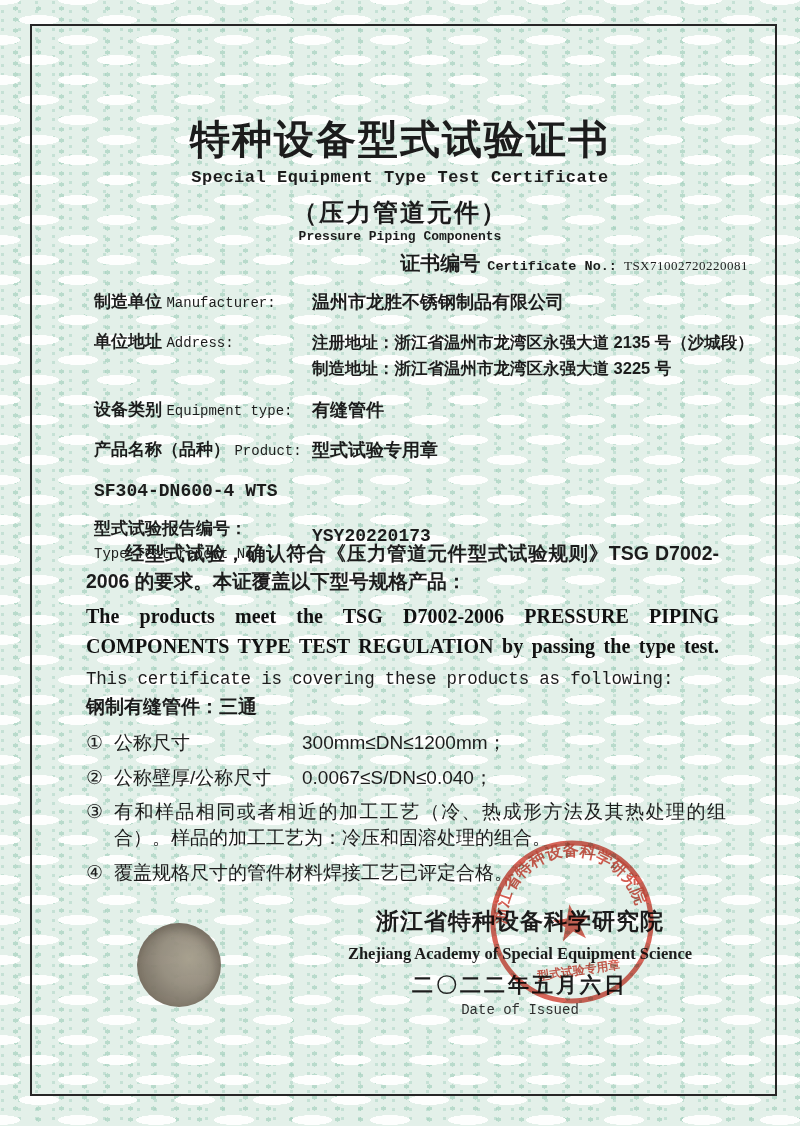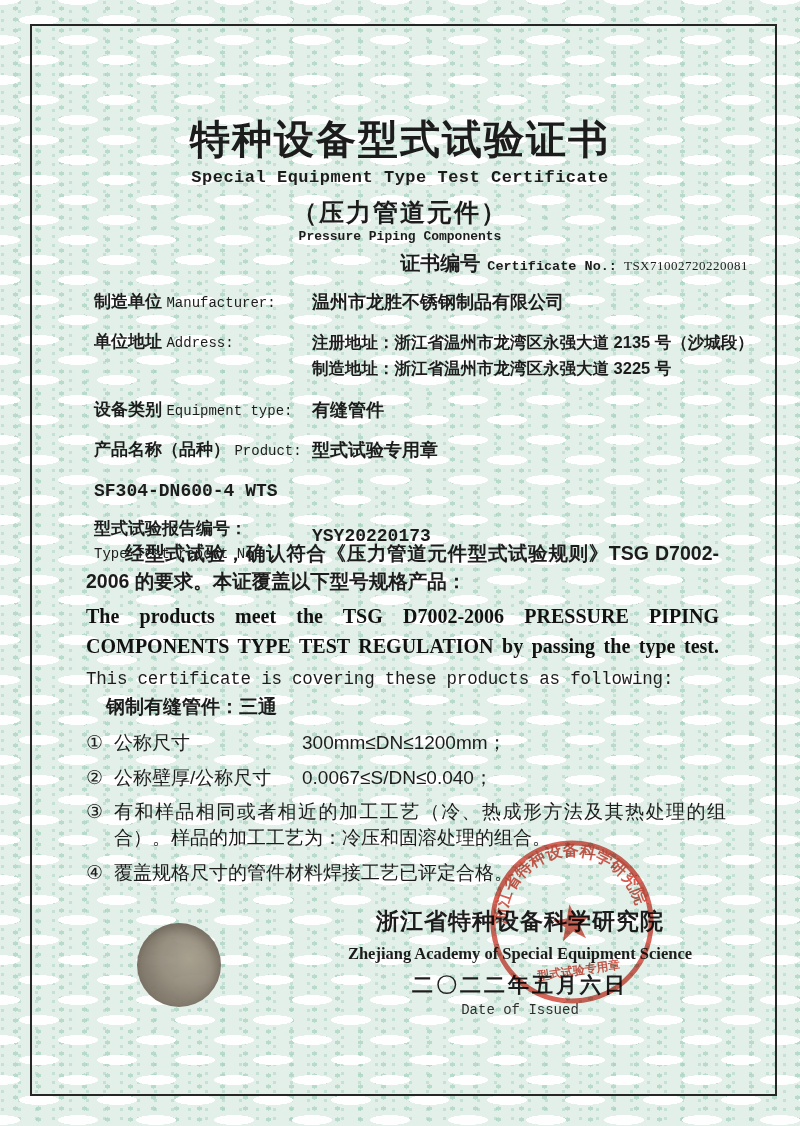--- a/index.html
+++ b/index.html
@@ -68,21 +68,21 @@
 
   .statement{ position:absolute; top:540px; left:86px; width:633px; }
   .statement .p-cn{ font-size:19.5px; line-height:1.42; text-indent:2em;
     text-align:justify; font-weight:600; margin-bottom:6px; }
   .statement .p-en-bold{ font-family:"Liberation Serif","DejaVu Serif",serif;
     font-size:20px; font-weight:700; line-height:1.5; text-align:justify; text-align-last:justify;
     margin-bottom:6px; color:#111; }
   .statement .p-en-plain{ font-size:17.5px; line-height:1.4; letter-spacing:-.2px; }
 
   .products{ position:absolute; top:694px; left:86px; width:640px; font-size:19px; }
-  .products .heading{ font-weight:600; margin-bottom:10px; white-space:nowrap;margin-left:20px; }
+  .products .heading{ font-weight:600; margin-bottom:10px; white-space:nowrap; }
   .pitem{ display:grid; grid-template-columns:28px 1fr; margin-bottom:9px; line-height:1.35; }
   .pitem.kv{ grid-template-columns:28px 188px 1fr; }
   .pitem .marker{ font-weight:500; }
   .pitem .pname, .pitem .pvalue{ white-space:nowrap; font-weight:500; }
   .pitem .ptext{ font-weight:400; text-align:justify; }
 
   .footer{ position:absolute; top:906px; left:320px; width:400px; text-align:center; z-index:2; }
   .footer .issuer-cn{ font-size:23px; font-weight:700; letter-spacing:1px; }
   .footer .issuer-en{ font-family:"Liberation Serif","DejaVu Serif",serif;
     font-size:16.5px; font-weight:600; margin-top:7px; }

